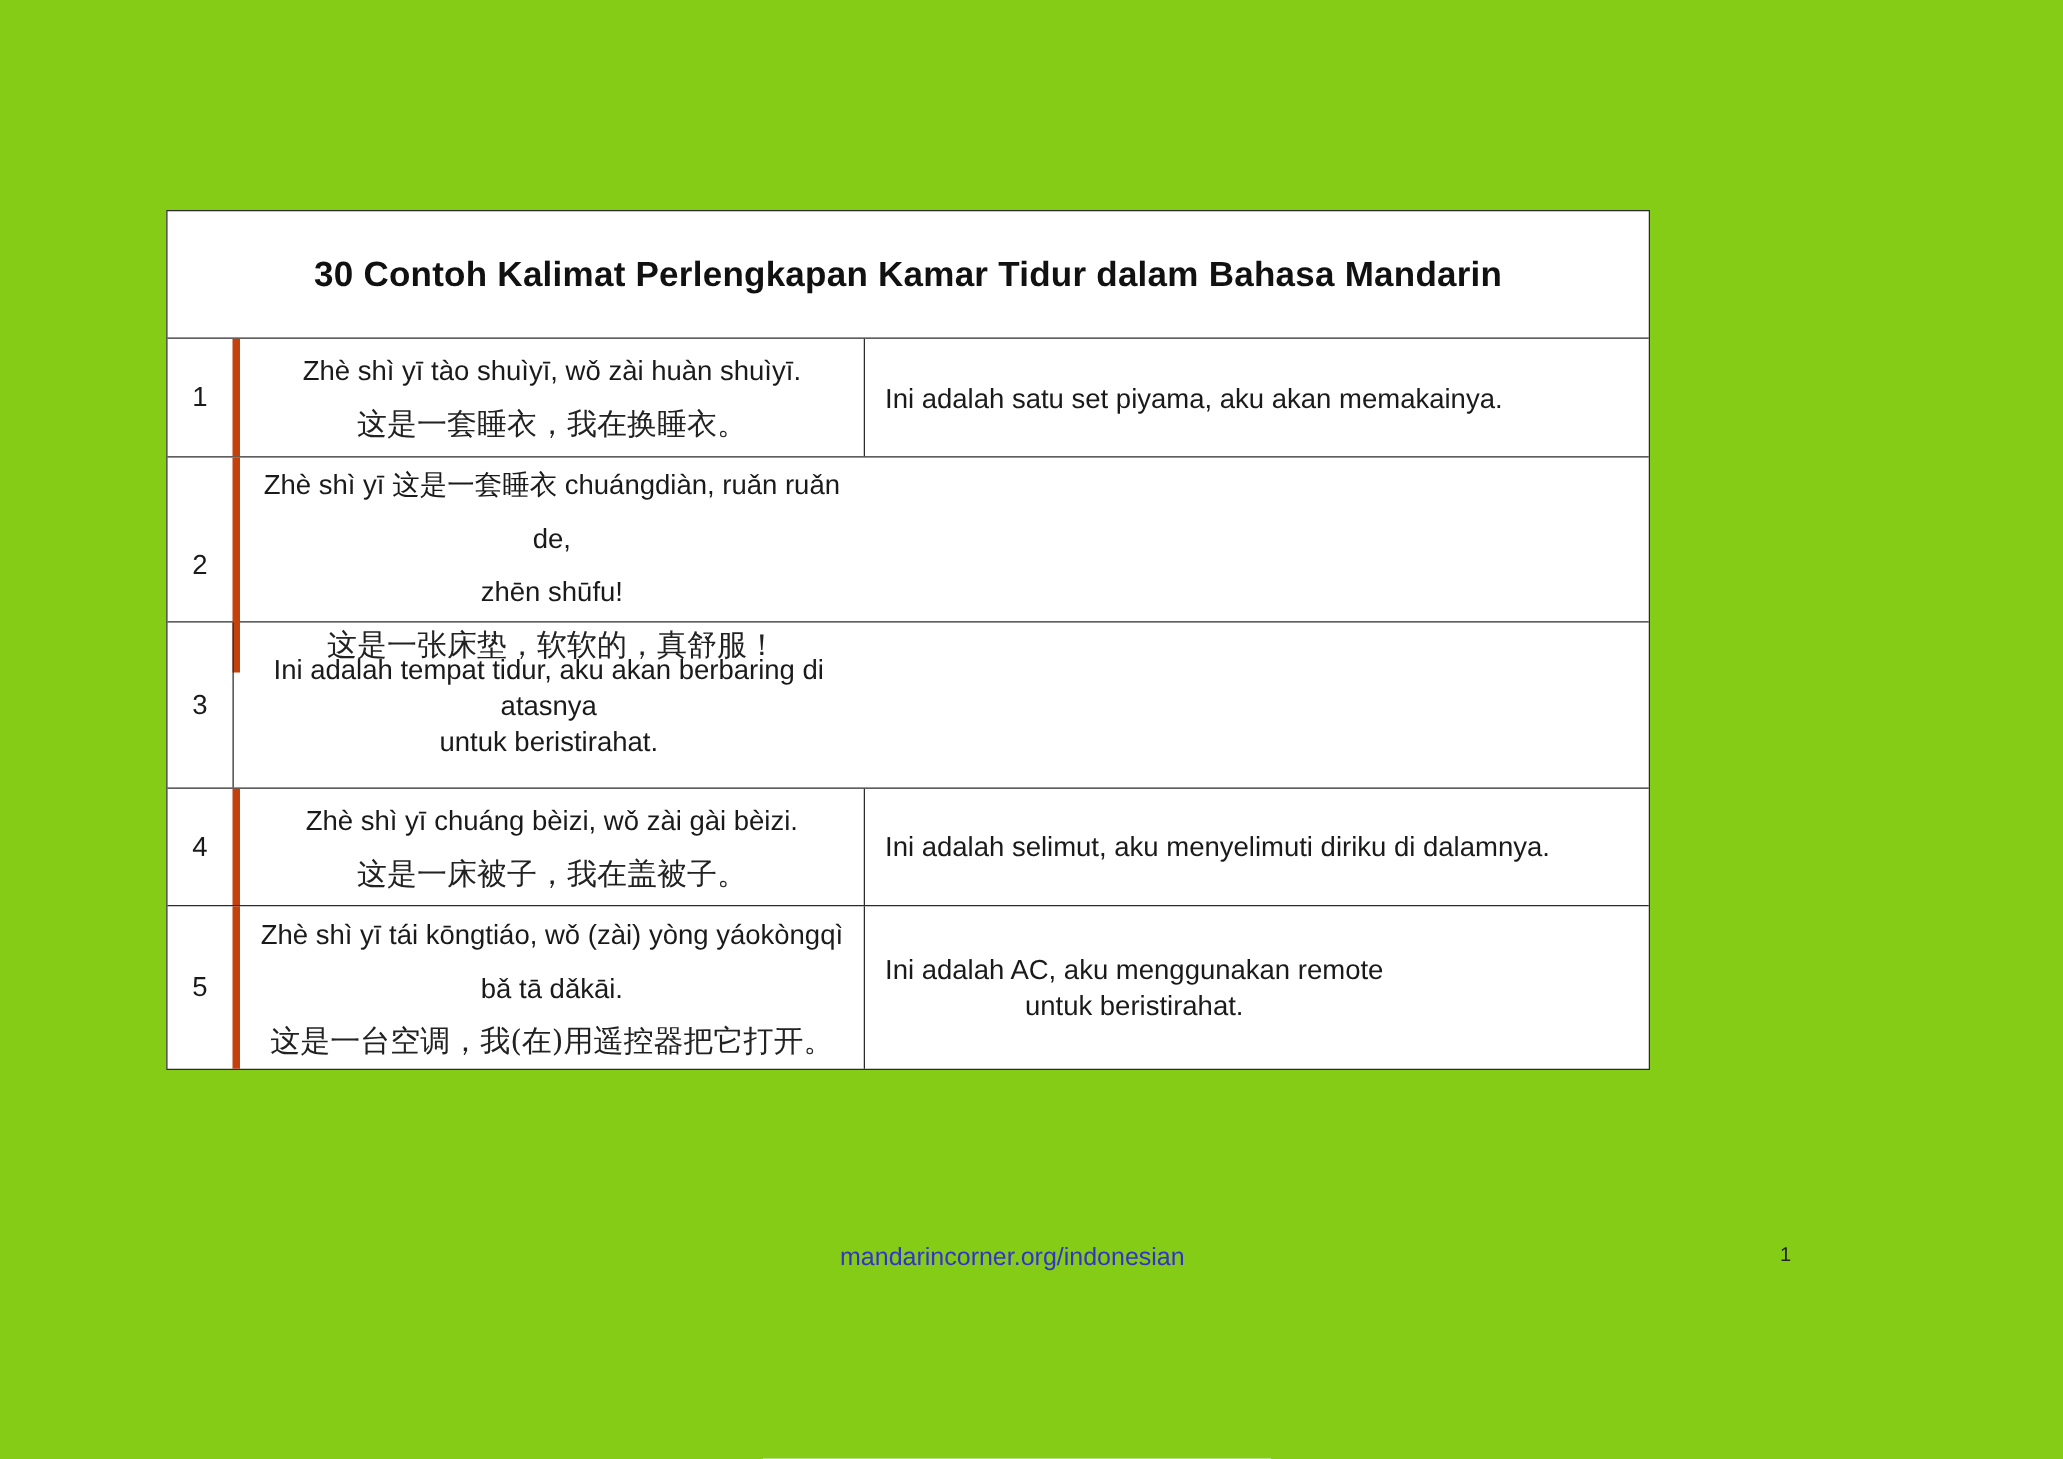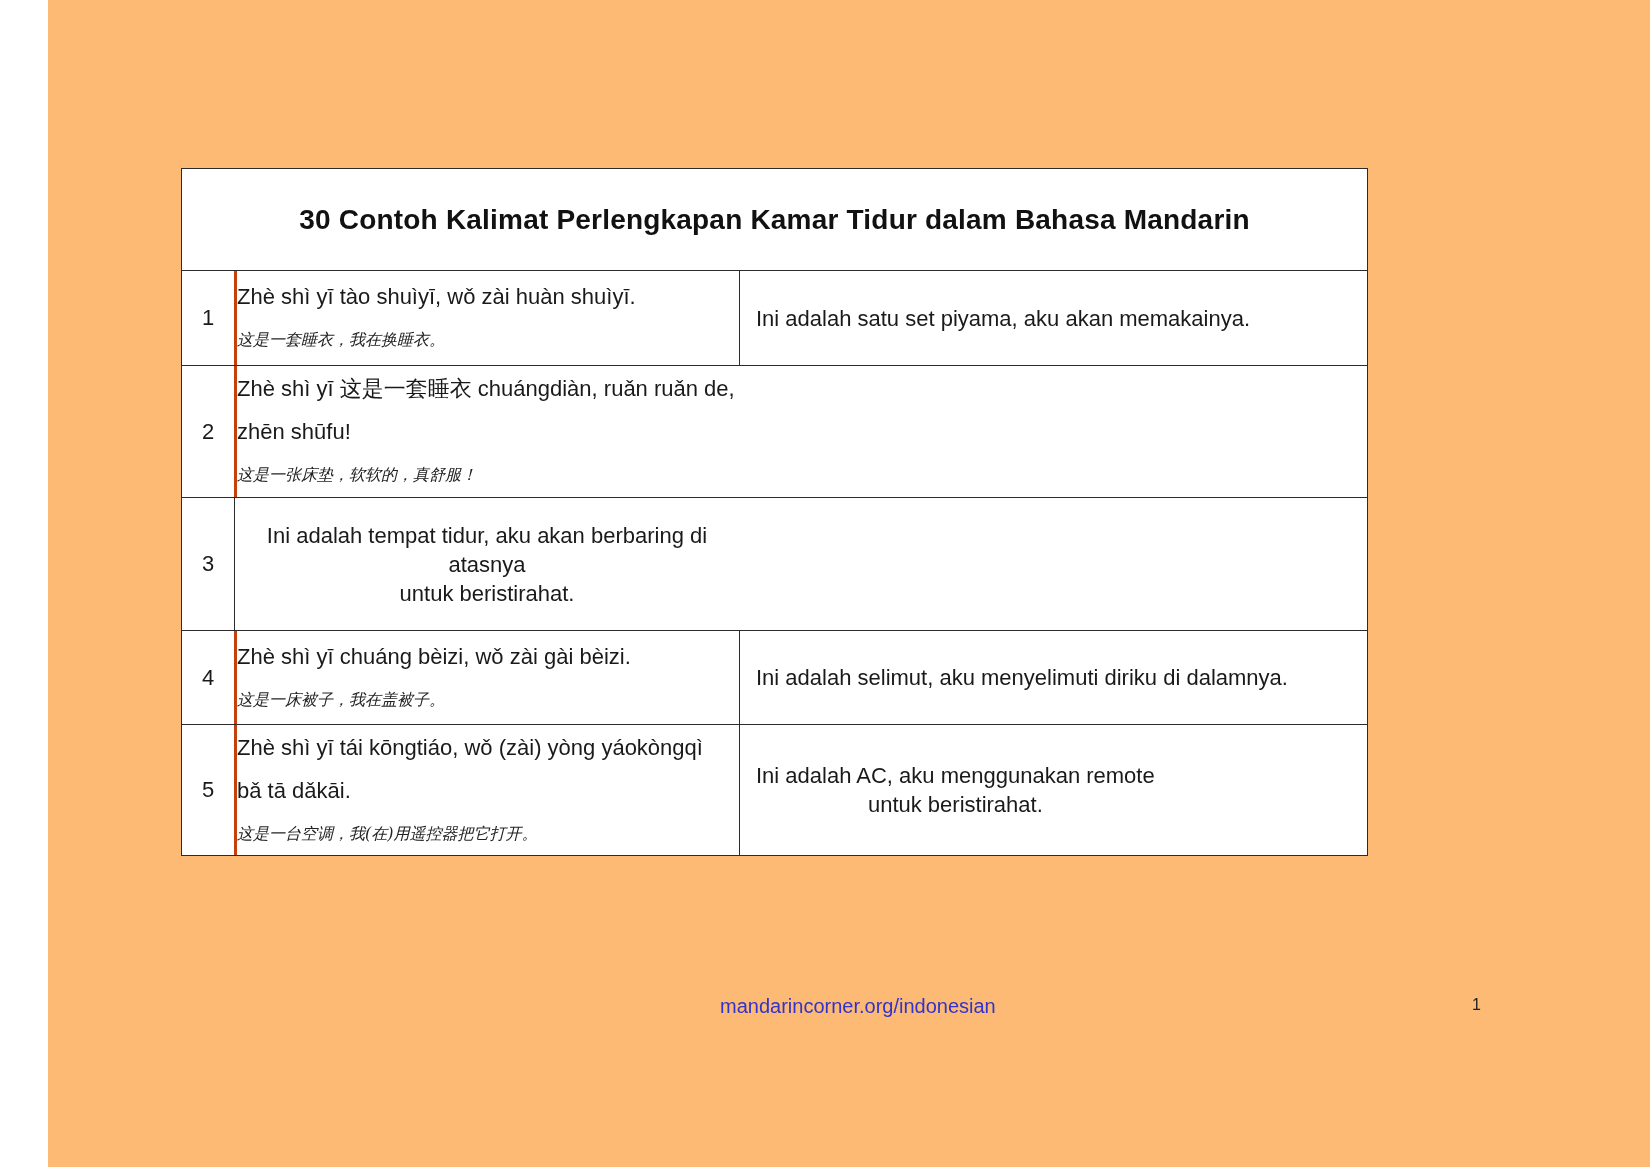--- a/index.html
+++ b/index.html
@@ -4,21 +4,21 @@
 <style>
   * { margin: 0; padding: 0; box-sizing: border-box; }
   html, body {
     width: 1650px; height: 1167px;
     background: #ffffff;
     font-family: "Liberation Sans", sans-serif;
     color: #1a1a1a;
     position: relative;
     overflow: hidden;
   }
-  .page { position: absolute; inset: 0; background: #fdba74; margin-left: 48px; }
+  .page { position: absolute; inset: 0; background: #84cc16; }
 
   .doc-table {
     position: absolute;
     left: 133px; top: 168px;
     width: 1187px;
     border: 1px solid #2b2b2b;
     background: #ffffff;
   }
 
   .title-row {
@@ -47,39 +47,39 @@
   .t-row.h131 { height: 131px; }
 
   .cell-num {
     display: flex;
     align-items: center;
     justify-content: center;
     font-size: 22px;
     color: #1a1a1a;
   }
   .cell-zh {
-    border-left: 3px solid #c2410c;
-    padding: 0 0;
+    border-left: 6px solid #c2410c;
+    padding: 0 16px;
     display: flex;
     flex-direction: column;
     justify-content: center;
+    text-align: center;
   }
   .pinyin {
     font-size: 22px;
     line-height: 43px;
     white-space: pre-line;
     color: #1a1a1a;
   }
   .hanzi {
     font-family: "DejaVu Serif", serif;
-    font-size: 16px;
+    font-size: 24px;
     line-height: 43px;
     white-space: pre-line;
     color: #222222;
-    font-style: italic;
   }
   .cell-id {
     border-left: 1px solid #2b2b2b;
     padding: 0 16px;
     display: flex;
     align-items: center;
   }
   .indo {
     font-size: 22px;
     line-height: 29px;

